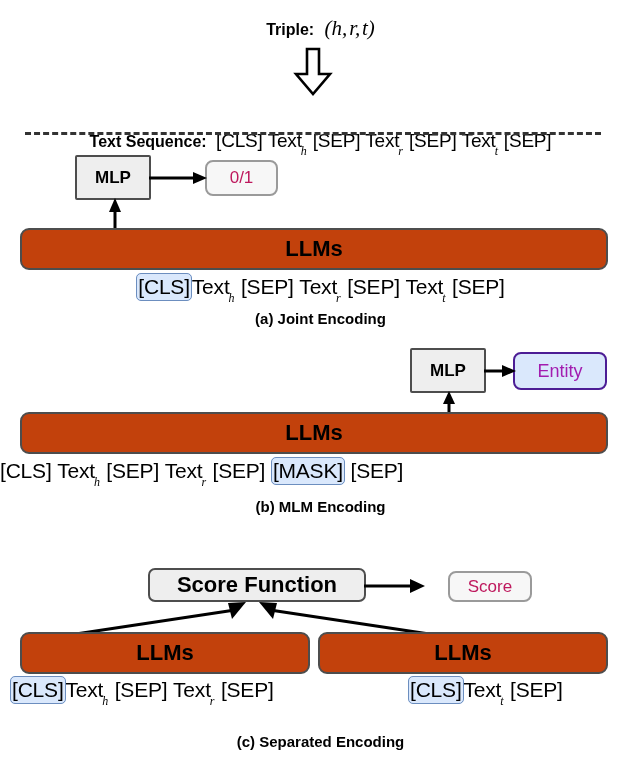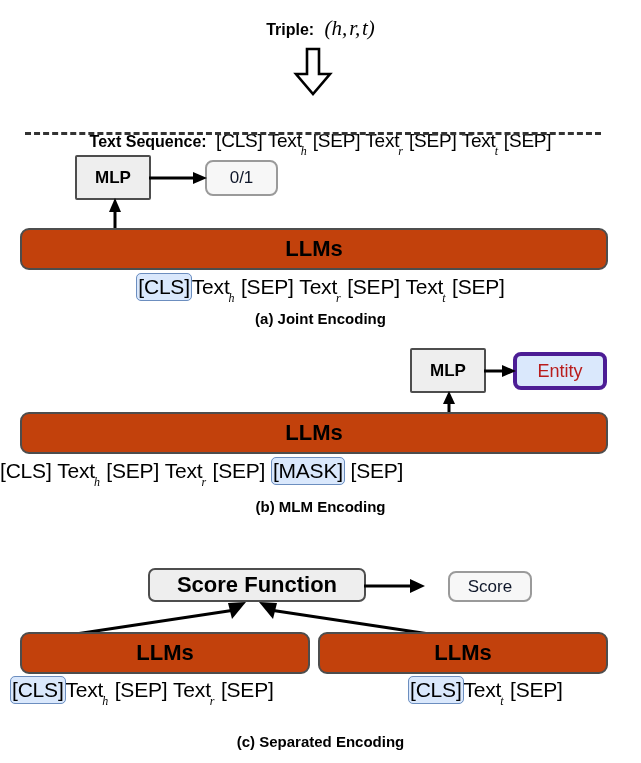--- a/index.html
+++ b/index.html
@@ -88,33 +88,33 @@
   .out-box-gray {
     background: #f7f7f7;
     border: 2px solid #9a9a9a;
     border-radius: 8px;
     box-sizing: border-box;
     display: flex;
     align-items: center;
     justify-content: center;
     font-family: "Liberation Sans", sans-serif;
     font-size: 17px;
-    color: #0f172a;
+    color: #be185d;
   }
   .out-box-blue {
     background: #dae8fc;
-    border: 4px solid #4c1d95;
+    border: 2px solid #4c1d95;
     border-radius: 8px;
     box-sizing: border-box;
     display: flex;
     align-items: center;
     justify-content: center;
     font-family: "Liberation Sans", sans-serif;
     font-size: 18px;
-    color: #b91c1c;
+    color: #a21caf;
   }
   .hl {
     background: #dae8fc;
     border: 1.5px solid #6c8ebf;
     border-radius: 5px;
     padding: 1px 1px 2px 1px;
     box-sizing: border-box;
   }
   .dashed {
     border-top: 3px dashed #333333;

